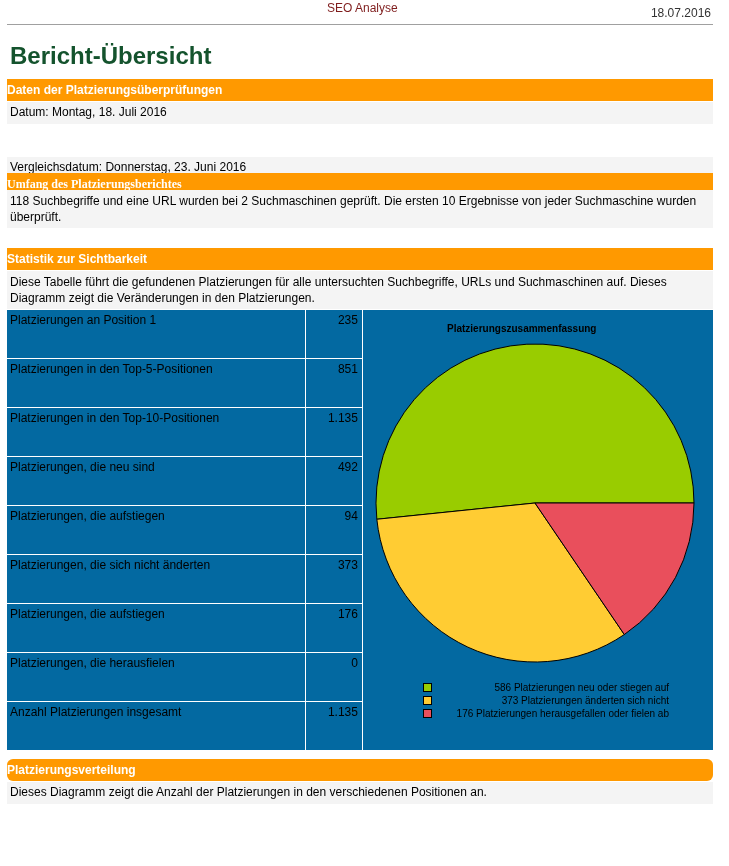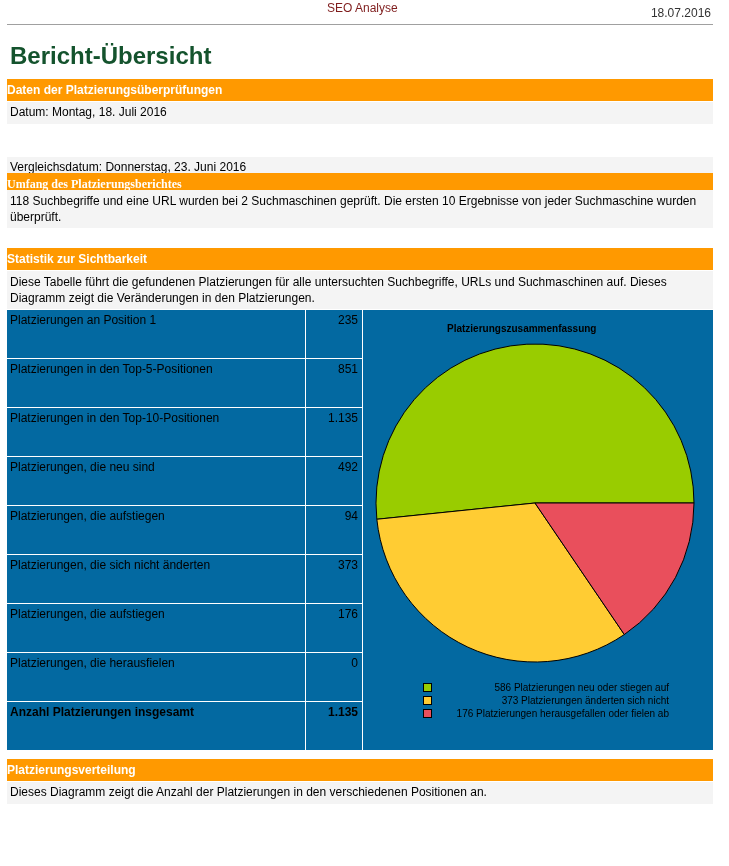--- a/index.html
+++ b/index.html
@@ -26,21 +26,21 @@
     position: absolute; left: 7px; width: 706px; background: #f4f4f4; box-sizing: border-box;
     padding-left: 3px; font-size: 12px; line-height: 16px;
   }
   table.stats {
     position: absolute; left: 7px; top: 310px; width: 706px; border-collapse: collapse;
     background: #0369a1;
   }
   table.stats td { padding: 0; vertical-align: top; font-size: 12px; }
   table.stats td.label { width: 294px; padding: 3px 3px; height: 42px; border-bottom: 1px solid #ffffff; border-right: 1px solid #ffffff; }
   table.stats td.value { width: 52px; padding: 3px 4px 3px 0; text-align: right; border-bottom: 1px solid #ffffff; border-right: 1px solid #ffffff; }
-  table.stats tr.total td { font-weight: bold; border-bottom: none; }
+  table.stats tr.total td { font-weight: normal; border-bottom: none; }
   table.stats td.chartcell { position: relative; width: 353px; }
   .chart-title {
     position: absolute; left: 447px; top: 323px; font-size: 10px; font-weight: bold; color: #000;
   }
   svg.pie { position: absolute; left: 360px; top: 330px; }
   .legend { position: absolute; left: 423px; top: 681px; width: 250px; }
   .legend-item { position: relative; height: 13px; font-size: 10px; line-height: 13px; }
   .legend-swatch {
     position: absolute; left: 0; top: 2px; width: 9px; height: 9px; border: 1px solid #000; box-sizing: border-box;
   }
@@ -123,14 +123,14 @@
   <div class="legend-item">
     <span class="legend-swatch" style="background: rgb(255, 204, 51);"></span>
     <span class="legend-text">373 Platzierungen änderten sich nicht</span>
   </div>
   <div class="legend-item">
     <span class="legend-swatch" style="background: rgb(233, 79, 92);"></span>
     <span class="legend-text">176 Platzierungen herausgefallen oder fielen ab</span>
   </div>
 </div>
 
-<div class="section-header" style="top:759px;">Platzierungsverteilung</div>
+<div class="section-header" style="top:759px;border-radius:6px;">Platzierungsverteilung</div>
 <div class="row" style="top:782px; height:22px; line-height:21px;">Dieses Diagramm zeigt die Anzahl der Platzierungen in den verschiedenen Positionen an.</div>
 
 </body></html>

